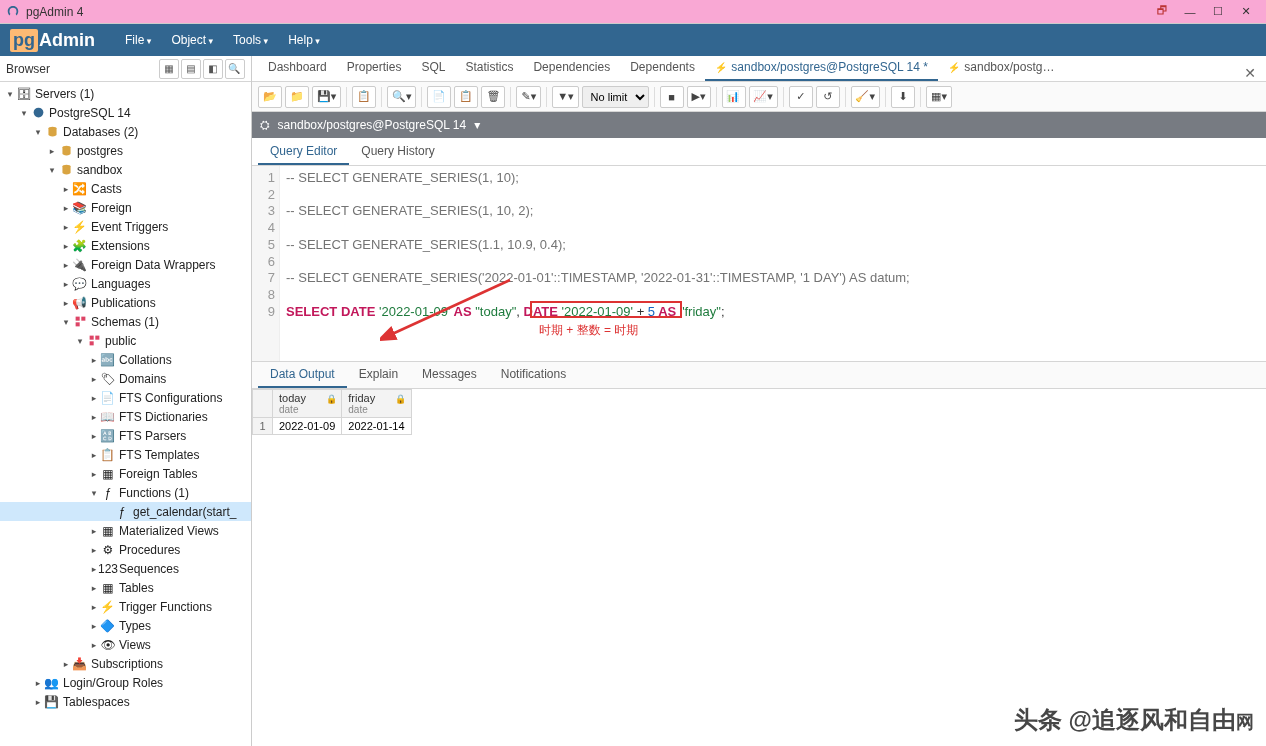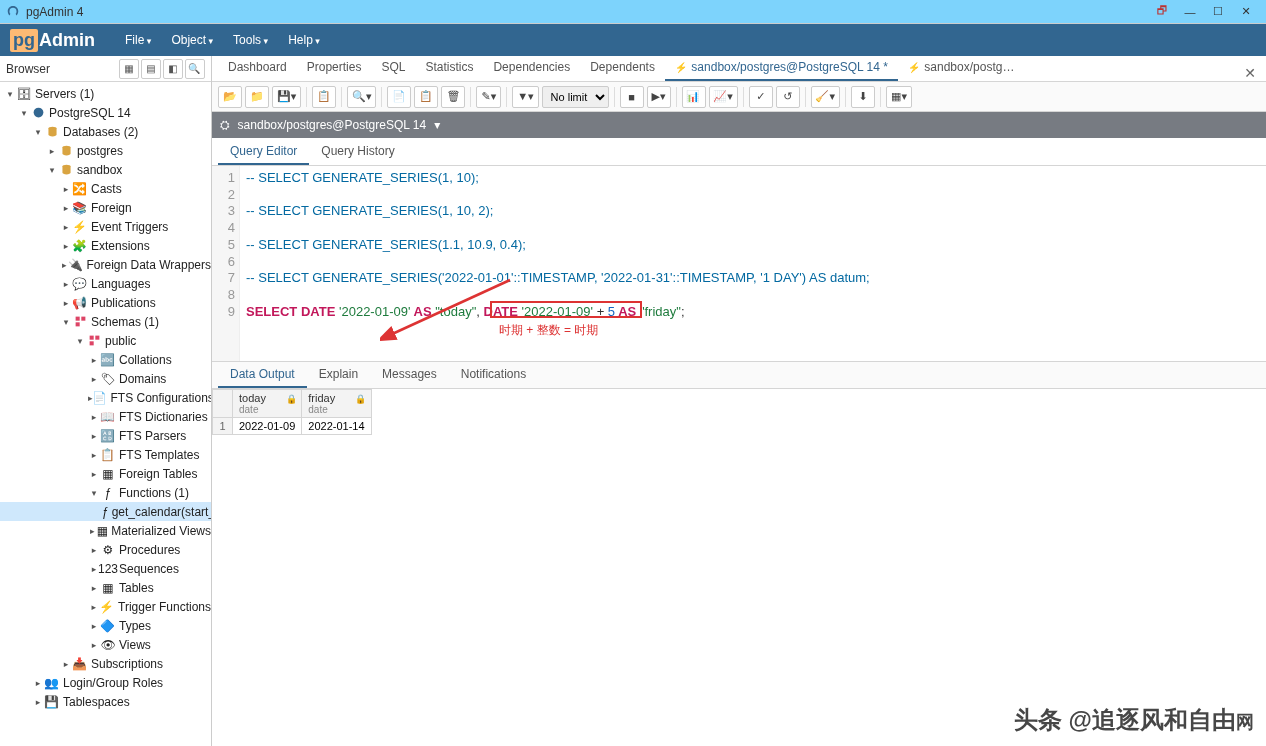--- a/index.html
+++ b/index.html
@@ -1,33 +1,33 @@
 <!DOCTYPE html>
 <html><head>
 <meta charset="utf-8">
 <style>
 * { box-sizing: border-box; margin: 0; padding: 0; font-family: "Segoe UI", Tahoma, sans-serif; }
 body { width: 1266px; height: 746px; background: #f0f0f0; overflow: hidden; font-size: 12px; position: relative; }
 
-.titlebar { height: 24px; background: #7dd3fc; display: flex; align-items: center; padding: 0 6px; border-bottom: 1px solid #ccc; }
+.titlebar { height: 24px; background: #f9a8d4; display: flex; align-items: center; padding: 0 6px; border-bottom: 1px solid #ccc; }
 .titlebar .logo { width: 14px; height: 14px; margin-right: 6px; }
 .titlebar .title { font-size: 12px; color: #333; flex: 0 0 auto; }
 .titlebar .spacer { flex: 1; }
 .titlebar .win-btn { width: 28px; height: 20px; display: flex; align-items: center; justify-content: center; font-size: 11px; color: #333; cursor: pointer; }
 .titlebar .restore { color: #b33; }
 
 .menubar { height: 32px; background: #326690; color: #fff; display: flex; align-items: center; padding: 0 10px; }
 .menubar .brand { font-size: 18px; font-weight: 600; margin-right: 20px; display:flex; align-items:center;}
 .menubar .brand .pg { background:#fdba74;color:#326690;padding:1px 3px;border-radius:2px;margin-right:1px;font-weight:bold;}
 .menubar .menu-item { padding: 6px 10px; cursor: pointer; font-size: 12px; }
 .menubar .menu-item::after { content: " ▾"; font-size: 9px; }
 
 .main { display: flex; height: calc(100% - 56px); }
 
-.browser-panel { width: 212px; background: #fff; border-right: 1px solid #ccc; display: flex; flex-direction: column; overflow:hidden;}
+.browser-panel { width: 252px; background: #fff; border-right: 1px solid #ccc; display: flex; flex-direction: column; overflow:hidden;}
 .browser-hdr { height: 26px; border-bottom: 1px solid #d5d5d5; display: flex; align-items: center; padding: 0 6px; font-size: 12px; color: #333; }
 .browser-hdr .sp { flex: 1; }
 .browser-hdr .tbtn { width: 20px; height: 20px; border:1px solid #ccc; border-radius:2px; margin-left:2px; display:flex;align-items:center;justify-content:center;font-size:10px;color:#555;cursor:pointer;}
 .tree { flex:1; overflow-y:auto; padding: 2px 0; font-size: 12px; color: #222; }
 .tree .node { display: flex; align-items: center; height: 19px; padding-left: 4px; cursor: pointer; white-space: nowrap; }
 .tree .node.selected { background: #cfe8fc; }
 .tree .caret { width: 12px; font-size: 9px; color: #555; display:inline-block; text-align:center;}
 .tree .icon { width: 16px; height: 14px; margin-right: 3px; display:inline-flex; align-items:center; justify-content:center; }
 .tree .icon svg { width:13px;height:13px;}
 
@@ -45,21 +45,21 @@
 
 .conn-bar { height:26px; background:#777b82; color:#fff; display:flex;align-items:center;padding:0 8px;font-size:12px;gap:8px;}
 
 .qtabs { height:28px; border-bottom:1px solid #d5d5d5; display:flex;align-items:flex-end;padding-left:6px;}
 .qtabs .qtab{padding:5px 12px;font-size:12px;color:#555;cursor:pointer;border-bottom:2px solid transparent;}
 .qtabs .qtab.active{color:#326690;border-bottom-color:#326690;}
 
 .editor { position:relative; height:195px; display:flex; font-family:"Consolas","Courier New",monospace; font-size:13px; background:#fff; }
 .gutter{width:28px;background:#f6f6f6;border-right:1px solid #eee;color:#999;text-align:right;padding:4px 4px 0 0;line-height:16.7px;}
 .code{flex:1;padding:4px 6px;line-height:16.7px;white-space:pre;color:#333;position:relative;}
-.c-com{color:#0369a1;}
+.c-com{color:#737373;}
 .c-kw{color:#c2185b;font-weight:bold;}
 .c-str{color:#1e7b3d;}
 .c-num{color:#1565c0;}
 .hlbox{position:absolute;border:2px solid #d33;pointer-events:none;}
 .anno{position:absolute;color:#d33;font-family:"Microsoft YaHei",sans-serif;font-size:12px;}
 
 .otabs{height:28px;border-top:1px solid #d5d5d5;border-bottom:1px solid #d5d5d5;display:flex;align-items:flex-end;padding-left:6px;background:#fafafa;}
 .otabs .otab{padding:5px 12px;font-size:12px;color:#555;cursor:pointer;border-bottom:2px solid transparent;}
 .otabs .otab.active{color:#326690;border-bottom-color:#326690;}
 

